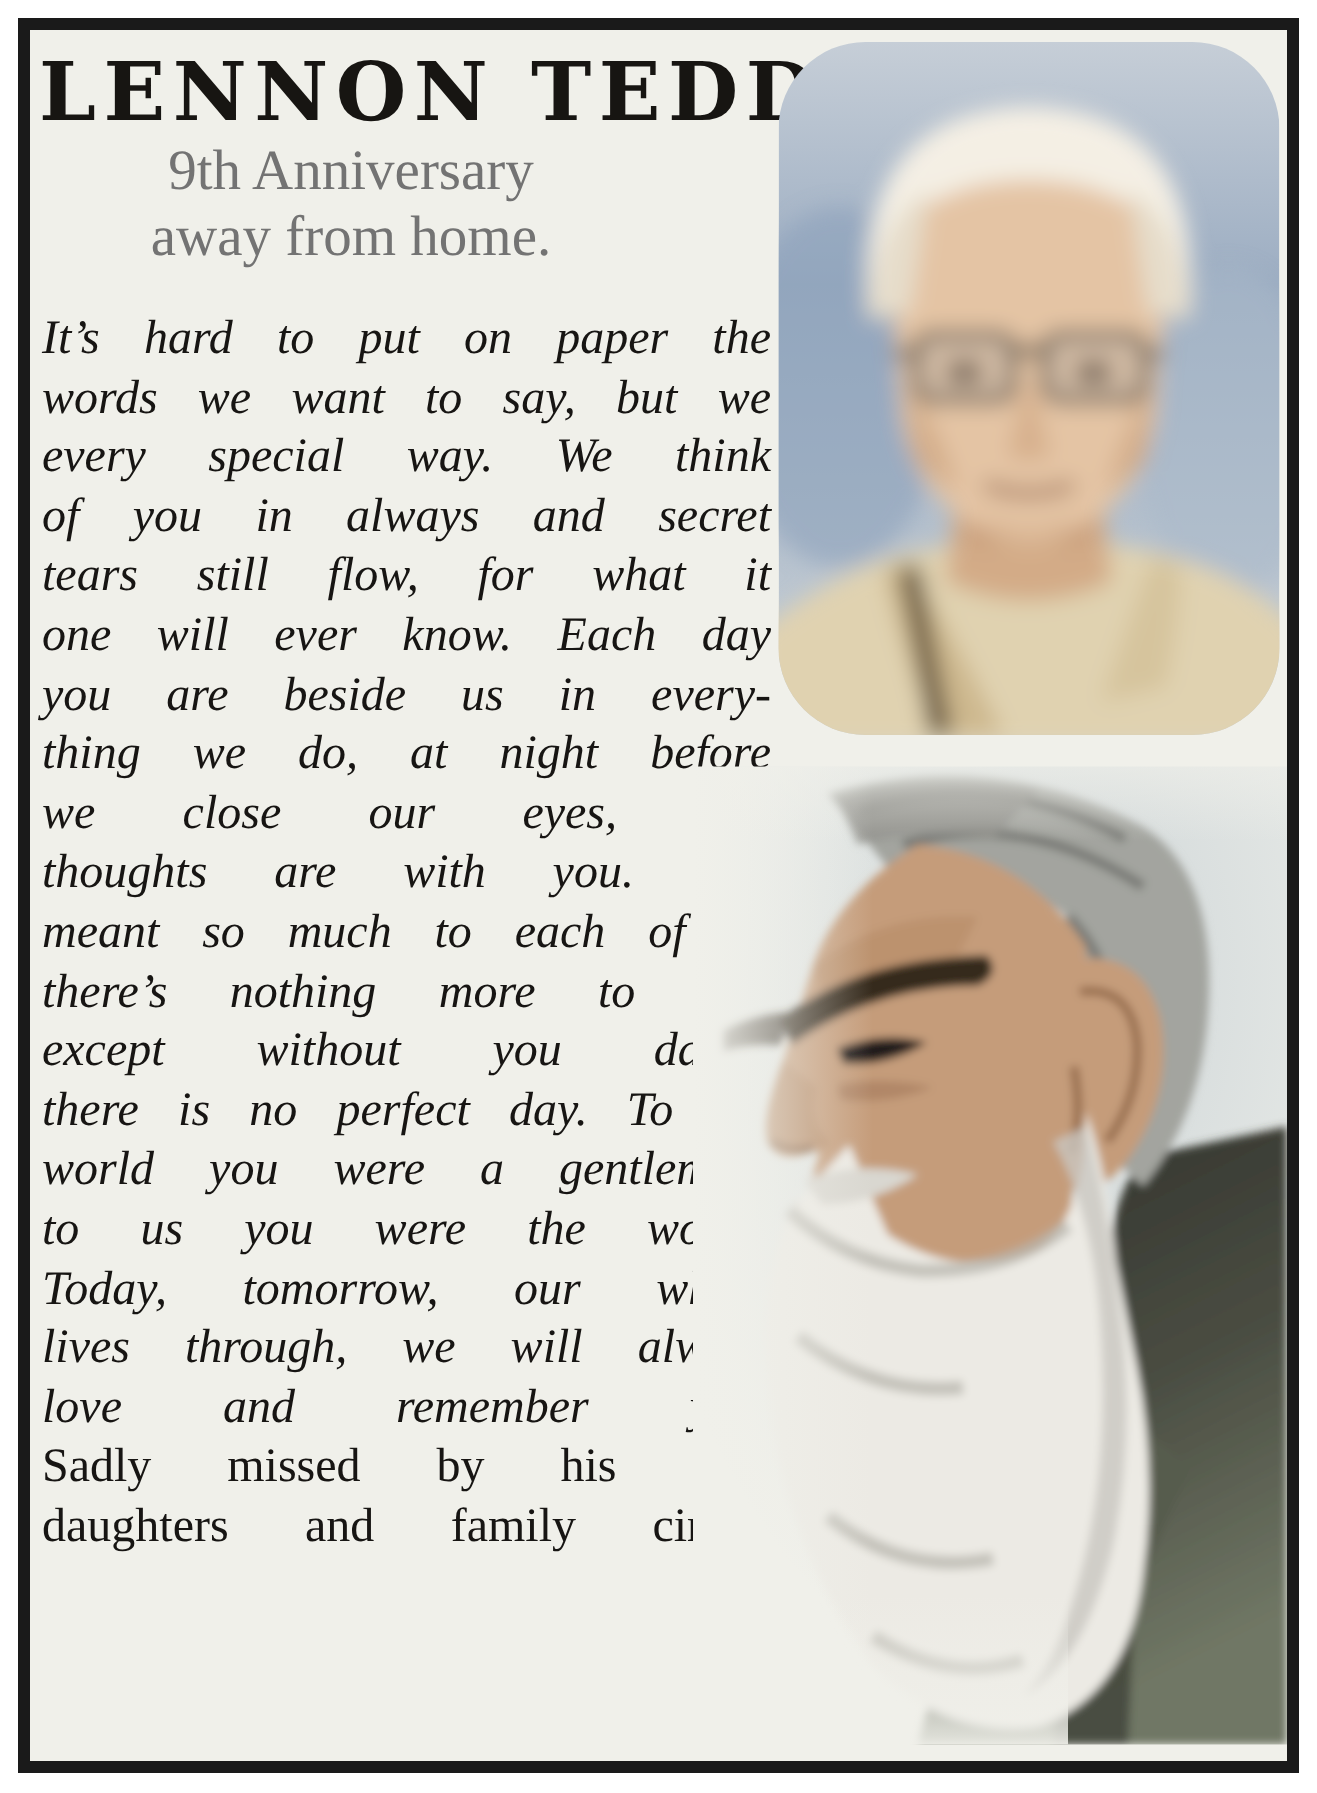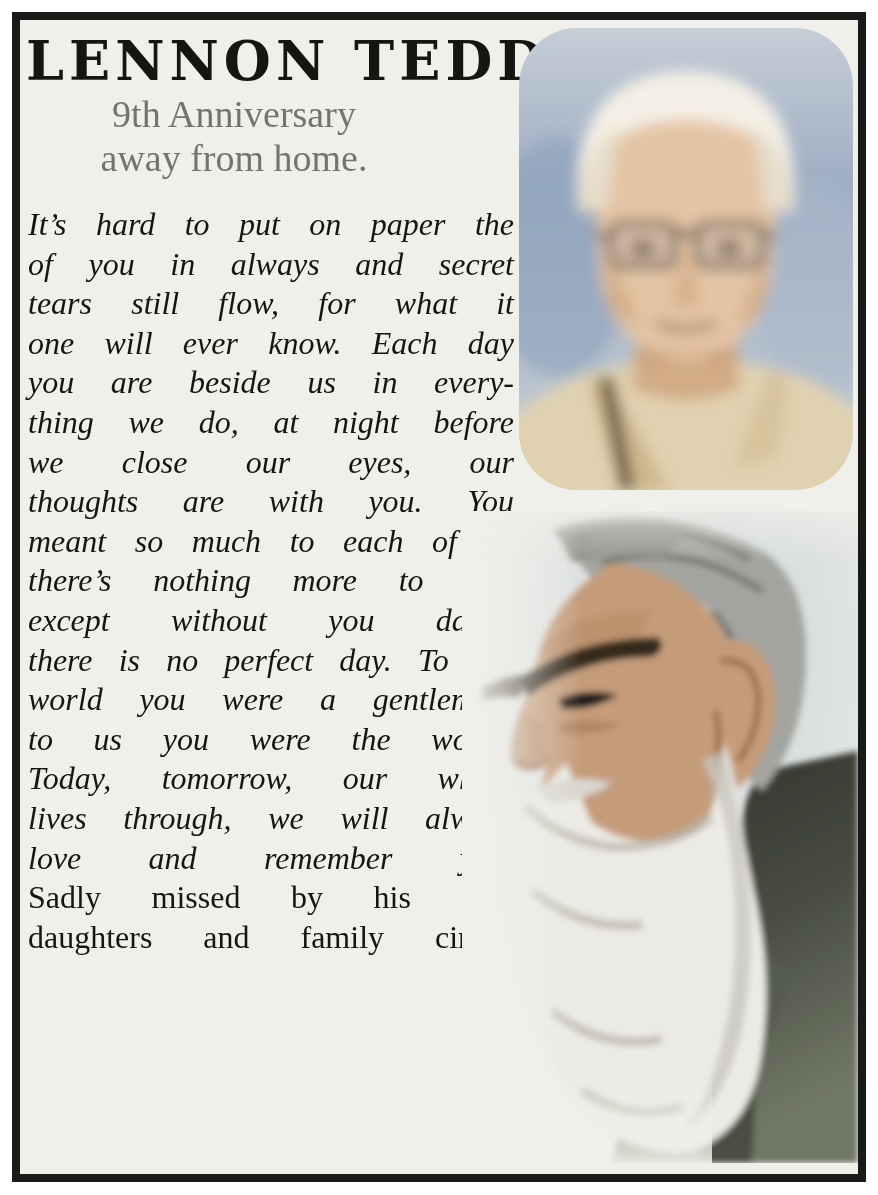--- a/index.html
+++ b/index.html
@@ -60,20 +60,22 @@
       <div class="title">LENNON TEDDY</div>
 
       <div class="subtitle">
           <div>9th Anniversary</div>
           <div>away from home.</div>
         </div>
 
       <div class="poem">
         <div>
             <div class="pline">It’s hard to put on paper the</div>
+            <div class="pline">words we want to say, but we</div>
+            <div class="pline">every special way. We think</div>
             <div class="pline">of you in always and secret</div>
             <div class="pline">tears still flow, for what it</div>
             <div class="pline">one will ever know. Each day</div>
             <div class="pline">you are beside us in every-</div>
             <div class="pline">thing we do, at night before</div>
             <div class="pline">we close our eyes, our</div>
             <div class="pline">thoughts are with you. You</div>
             <div class="pline">meant so much to each of us</div>
             <div class="pline">there’s nothing more to say,</div>
             <div class="pline">except without you daddy</div>

